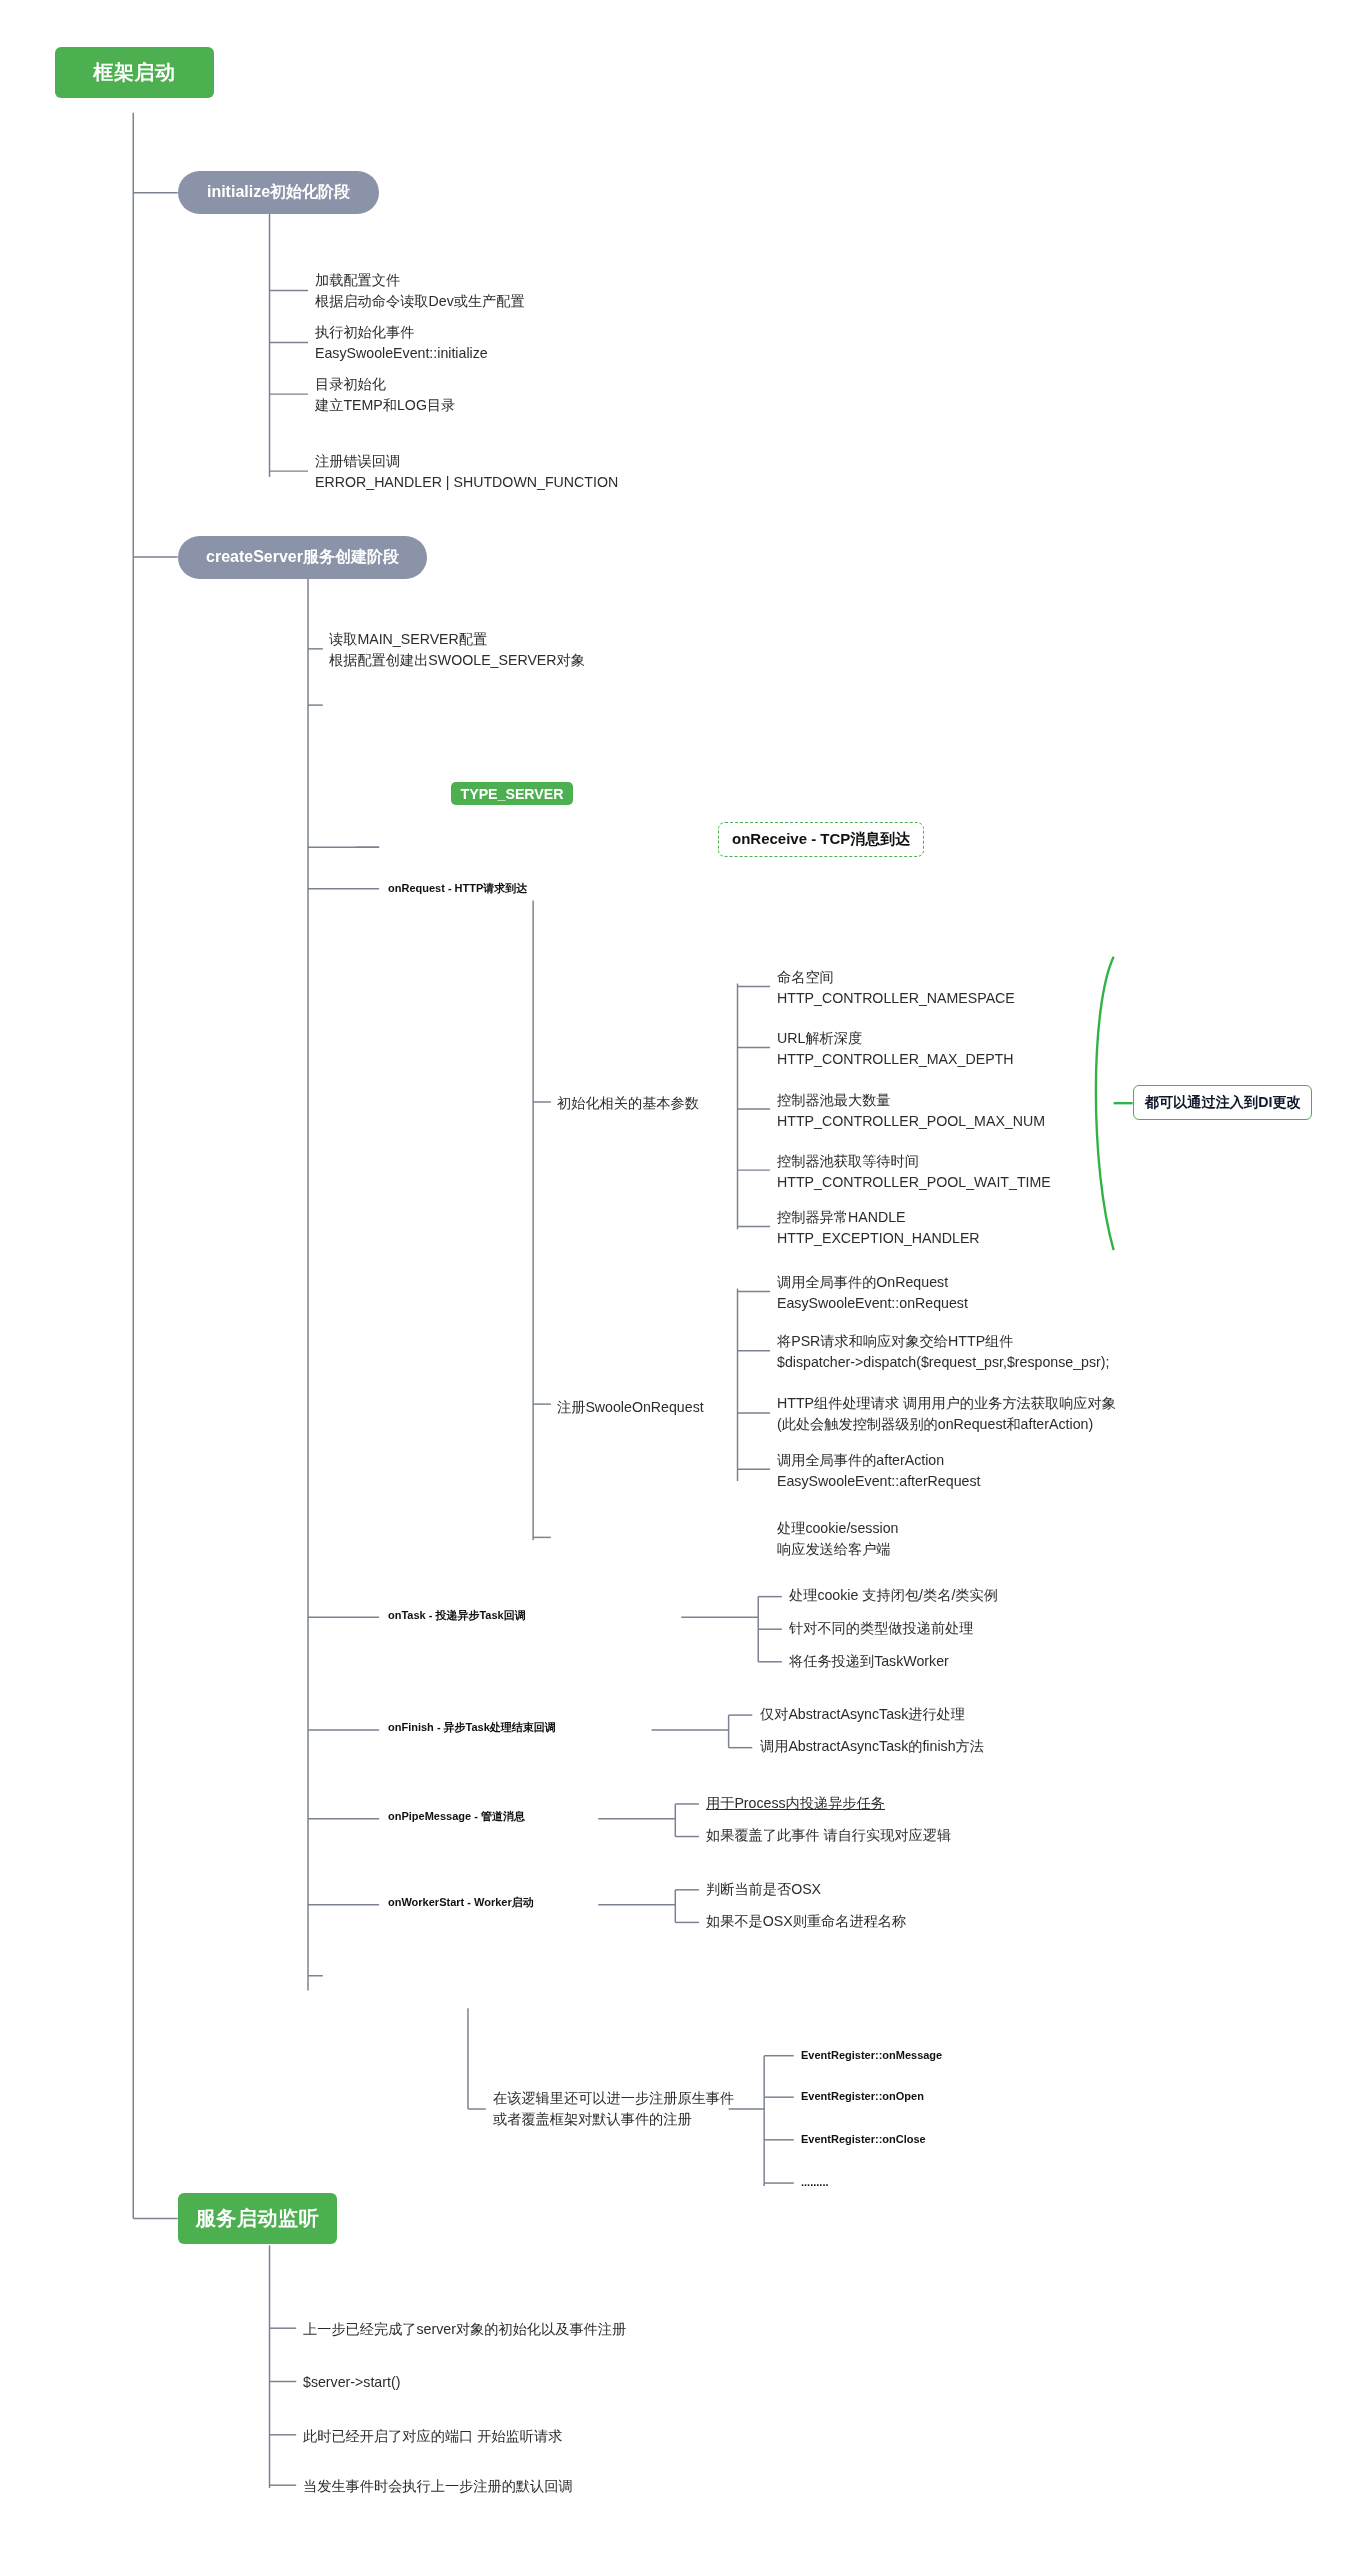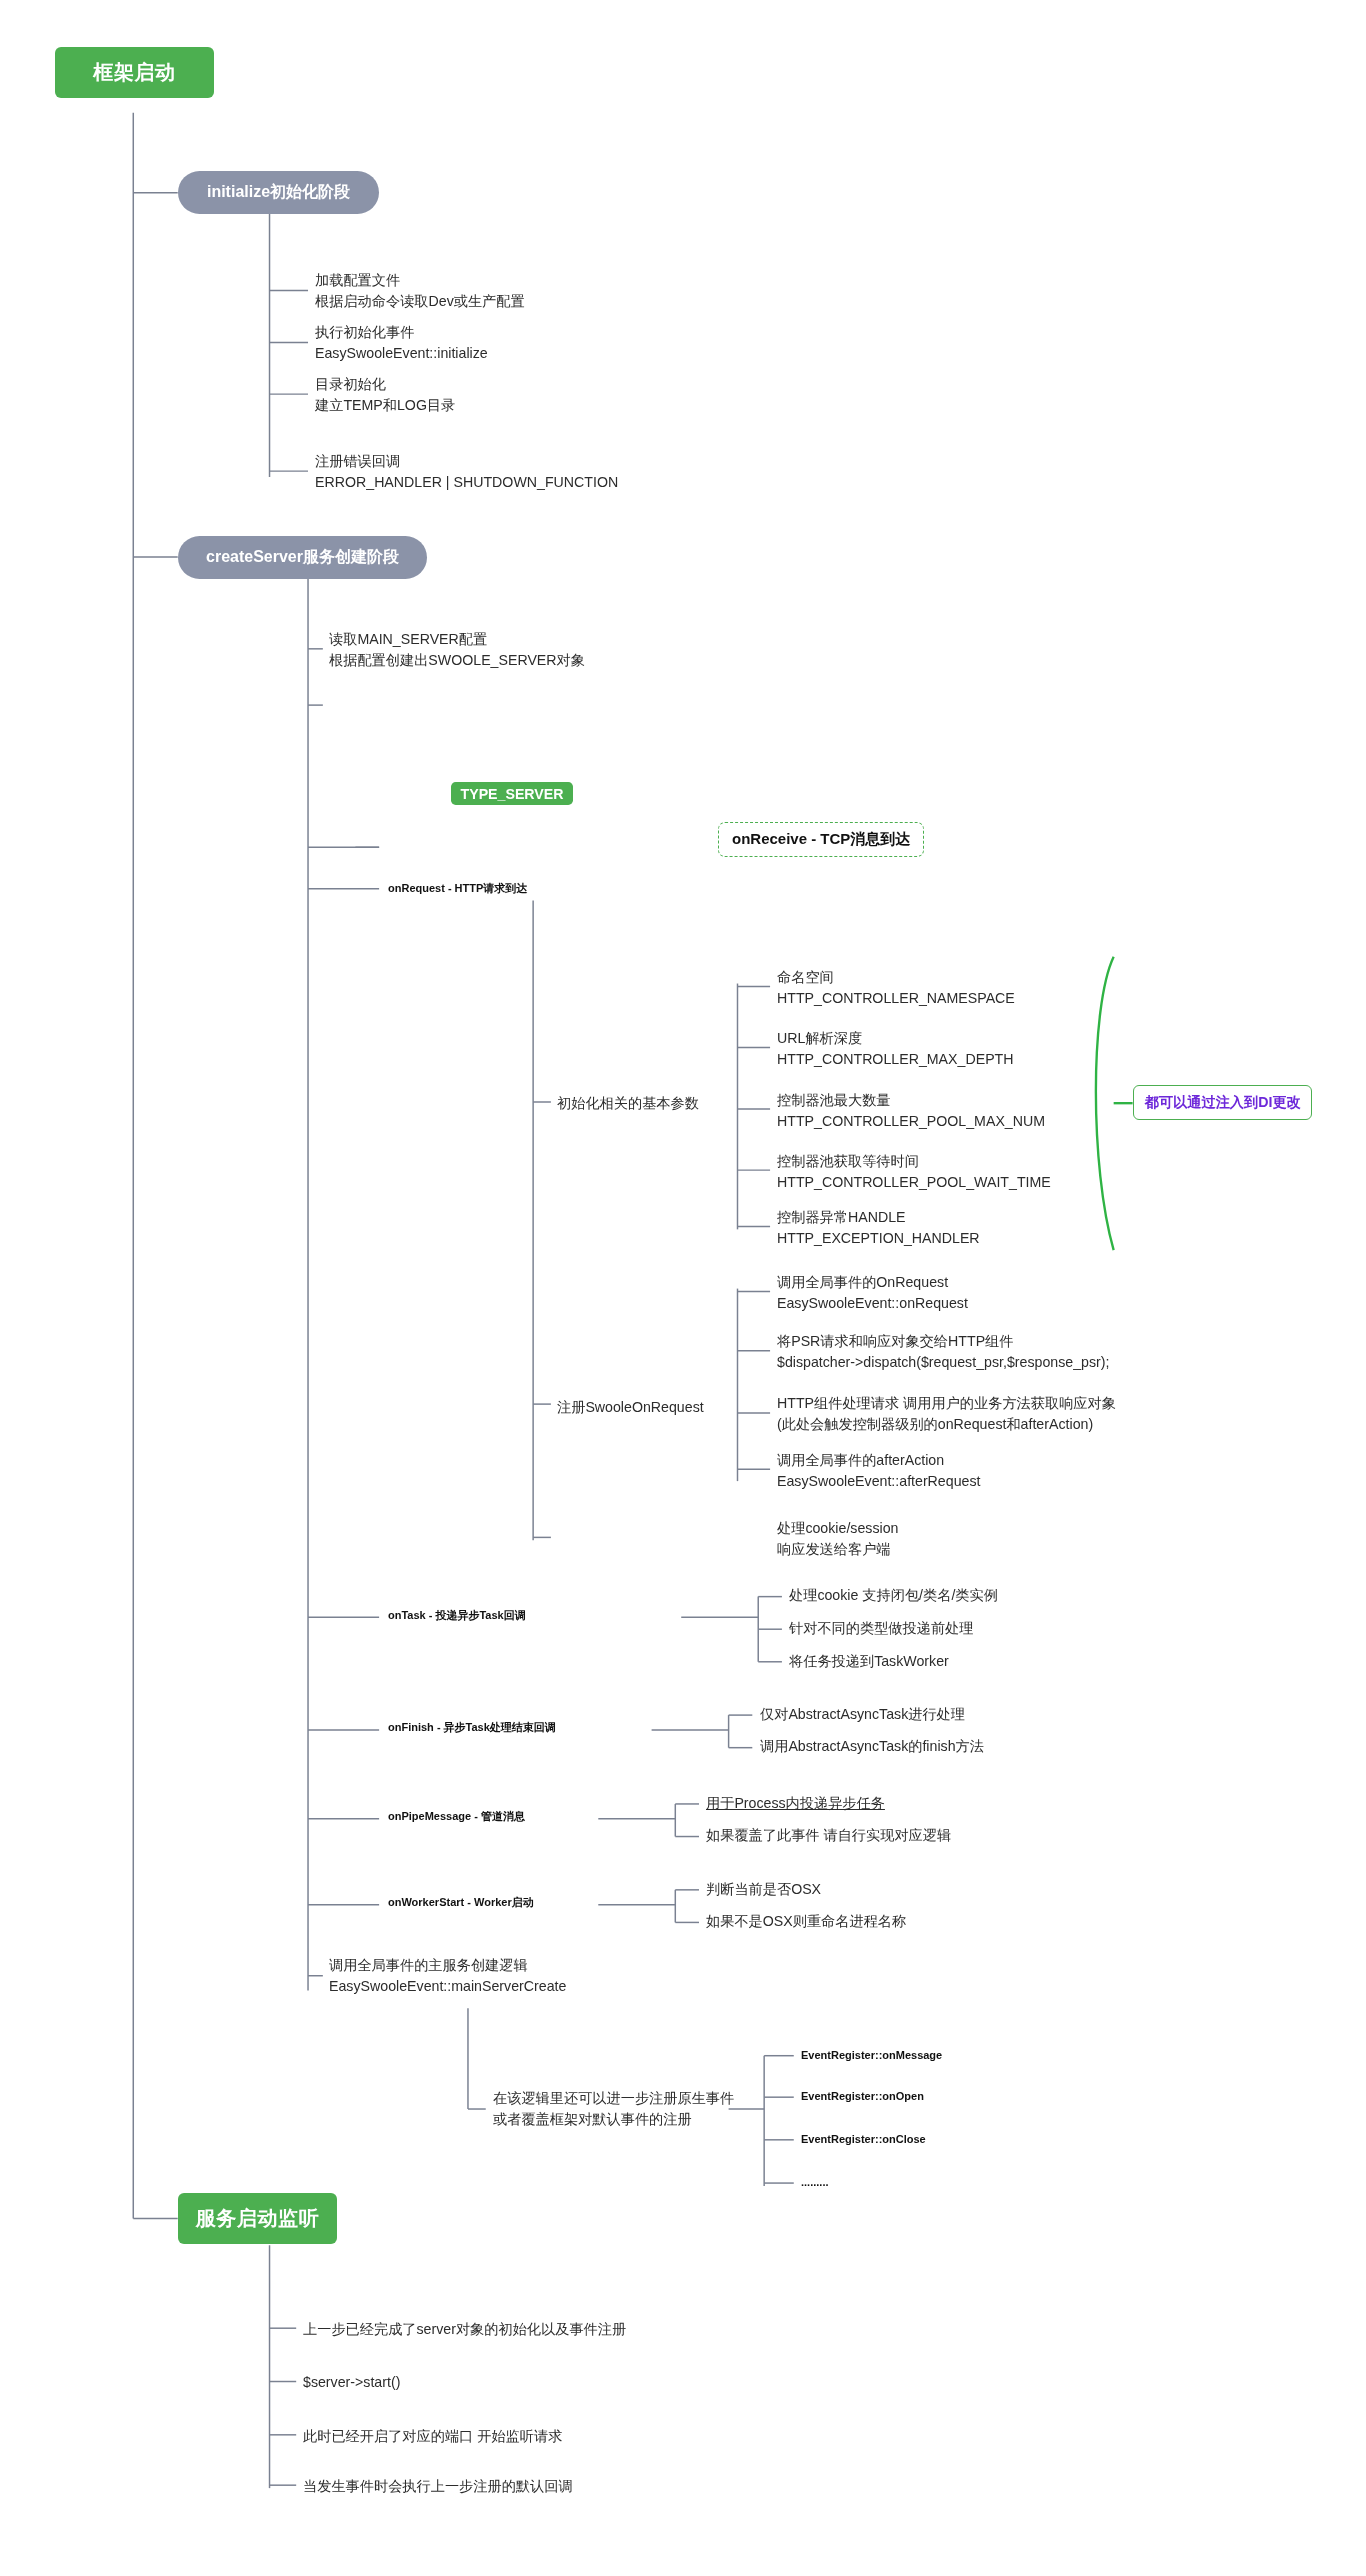--- a/index.html
+++ b/index.html
@@ -17,21 +17,21 @@
     font-size:16px;font-weight:bold;display:flex;align-items:center;justify-content:center;
     padding:0 20px;height:43px;}
 
   .leaf{font-size:14.2px;color:#2c2c2c;line-height:1.5;white-space:pre-line;}
   .leaf-b{font-size:11px;color:#111;font-weight:bold;line-height:1.5;}
   .tag-green{background:#4caf50;color:#fff;font-size:14.2px;font-weight:bold;
     border-radius:4.7px;padding:3.6px 9.5px;display:inline-block;}
   .dashed-box{border:1.8px dashed #4caf50;border-radius:7.1px;padding:7.1px 13px;
     font-size:15px;font-weight:bold;color:#111;display:inline-block;background:#fff;}
   .note-box{border:1.2px solid #4caf50;border-radius:6px;padding:7.1px 10.7px;
-    font-size:14.2px;color:#6d28d9;font-weight:bold;background:#fff;display:inline-block;}
+    font-size:14.2px;color:#0f172a;font-weight:bold;background:#fff;display:inline-block;}
 </style>
 </head>
 <body>
 
 <div id="canvas">
 
   <svg class="lines" viewBox="0 0 2306 4348">
     <g stroke="#7a8191" stroke-width="2.5" fill="none">
 
       <path d="M225,190 L225,3745"></path>
@@ -198,22 +198,20 @@
   <div class="node leaf" style="left:760px;top:1736px;width:379px;">调用AbstractAsyncTask的finish方法</div>
 
   <div class="node leaf-b" style="left:388px;top:1808px;width:296px;">onPipeMessage - 管道消息</div>
   <div class="node leaf" style="left:706px;top:1793px;width:367px;text-decoration:underline;">用于Process内投递异步任务</div>
   <div class="node leaf" style="left:706px;top:1825px;width:415px;">如果覆盖了此事件 请自行实现对应逻辑</div>
 
   <div class="node leaf-b" style="left:388px;top:1894px;width:296px;">onWorkerStart - Worker启动</div>
   <div class="node leaf" style="left:706px;top:1879px;width:367px;">判断当前是否OSX</div>
   <div class="node leaf" style="left:706px;top:1911px;width:367px;">如果不是OSX则重命名进程名称</div>
 
-  <div class="node leaf" style="left:329px;top:1955px;width:415px;">调用全局事件的主服务创建逻辑
-EasySwooleEvent::mainServerCreate</div>
 
   <div class="node leaf" style="left:493px;top:2088px;width:249px;text-align:left;">在该逻辑里还可以进一步注册原生事件
 或者覆盖框架对默认事件的注册</div>
 
   <div class="node leaf-b" style="left:801px;top:2047px;width:296px;">EventRegister::onMessage</div>
   <div class="node leaf-b" style="left:801px;top:2088px;width:296px;">EventRegister::onOpen</div>
   <div class="node leaf-b" style="left:801px;top:2131px;width:296px;">EventRegister::onClose</div>
   <div class="node leaf-b" style="left:801px;top:2174px;width:296px;">.........</div>
 
   <div class="node green-box" style="left:178px;top:2193px;width:159px;">

